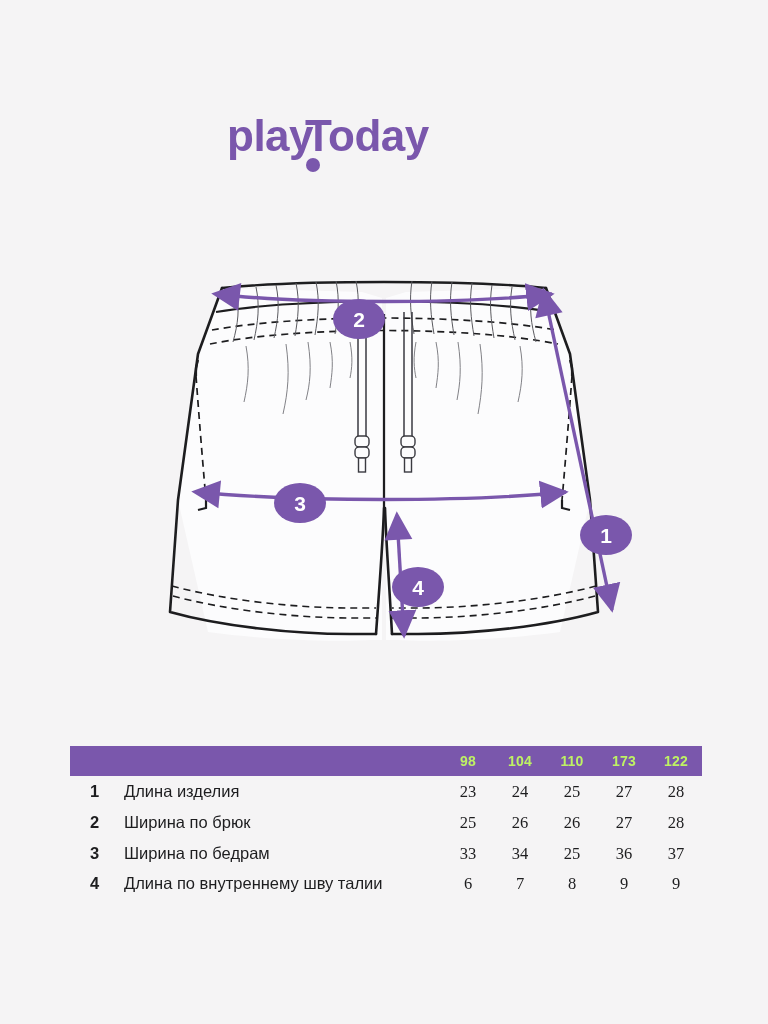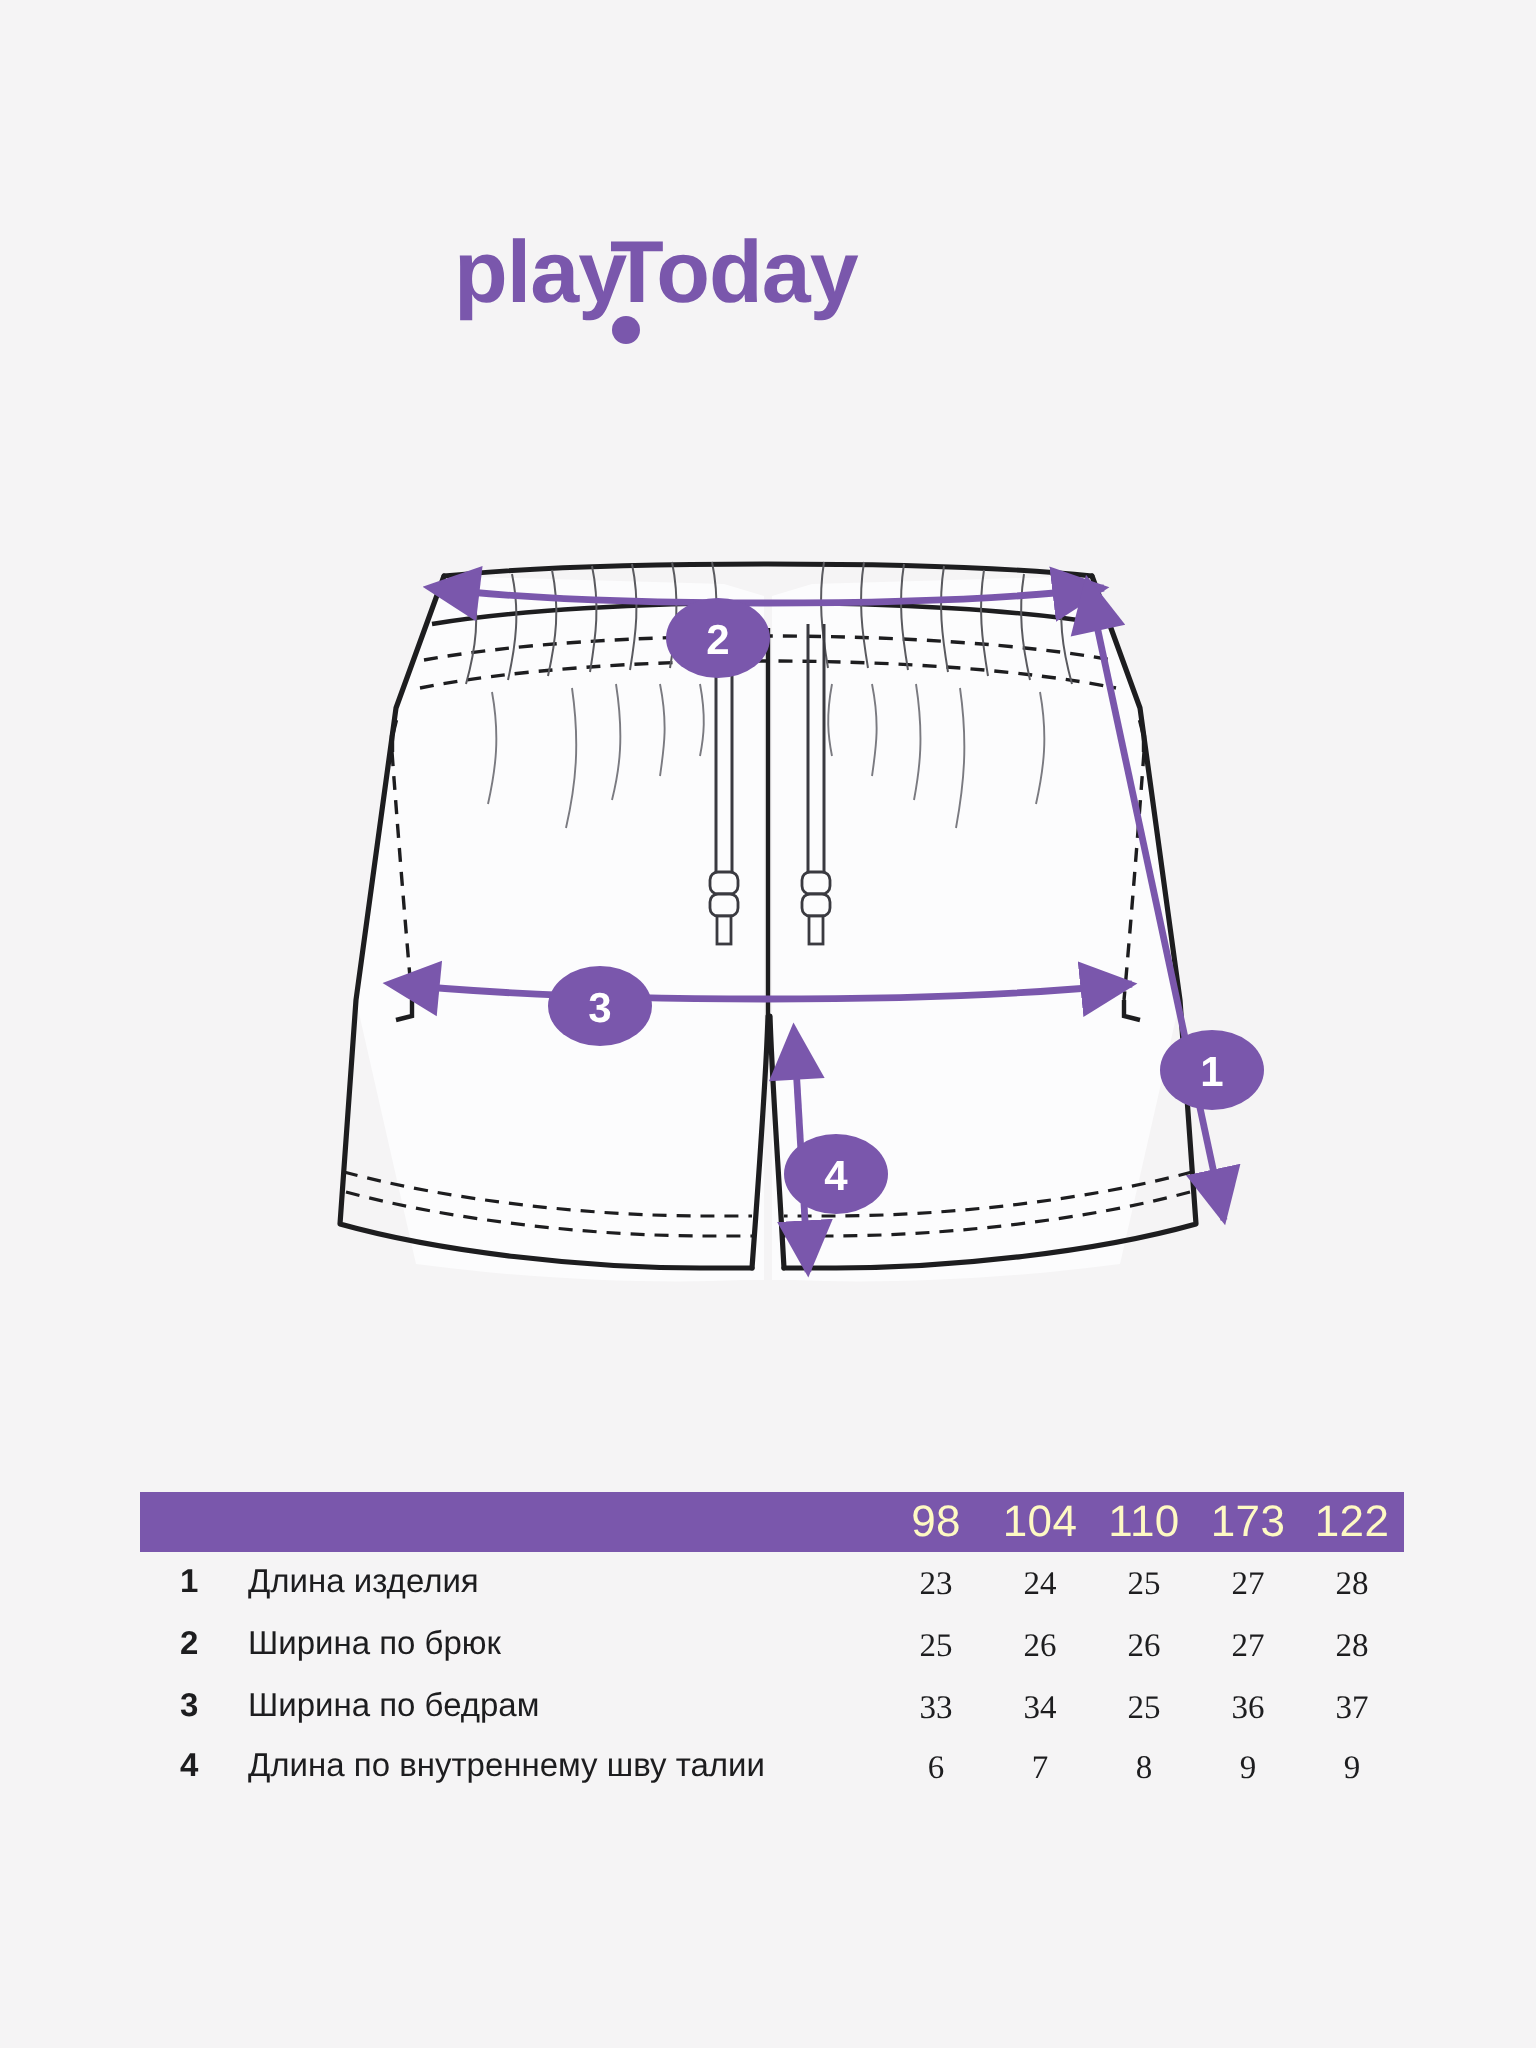--- a/index.html
+++ b/index.html
@@ -45,23 +45,23 @@
     top: 746px;
     width: 632px;
   }
   table.size-grid {
     width: 632px;
     border-collapse: collapse;
     table-layout: fixed;
   }
   table.size-grid thead th {
     background: #7a57ac;
-    color: #fef9c3;
-    font-size: 22px;
-    font-weight: normal;
+    color: #bef264;
+    font-size: 14px;
+    font-weight: bold;
     height: 30px;
     padding: 0;
     text-align: center;
     vertical-align: middle;
     letter-spacing: .2px;
   }
   table.size-grid thead th.blank-head {
     text-align: left;
   }
   table.size-grid tbody td {

